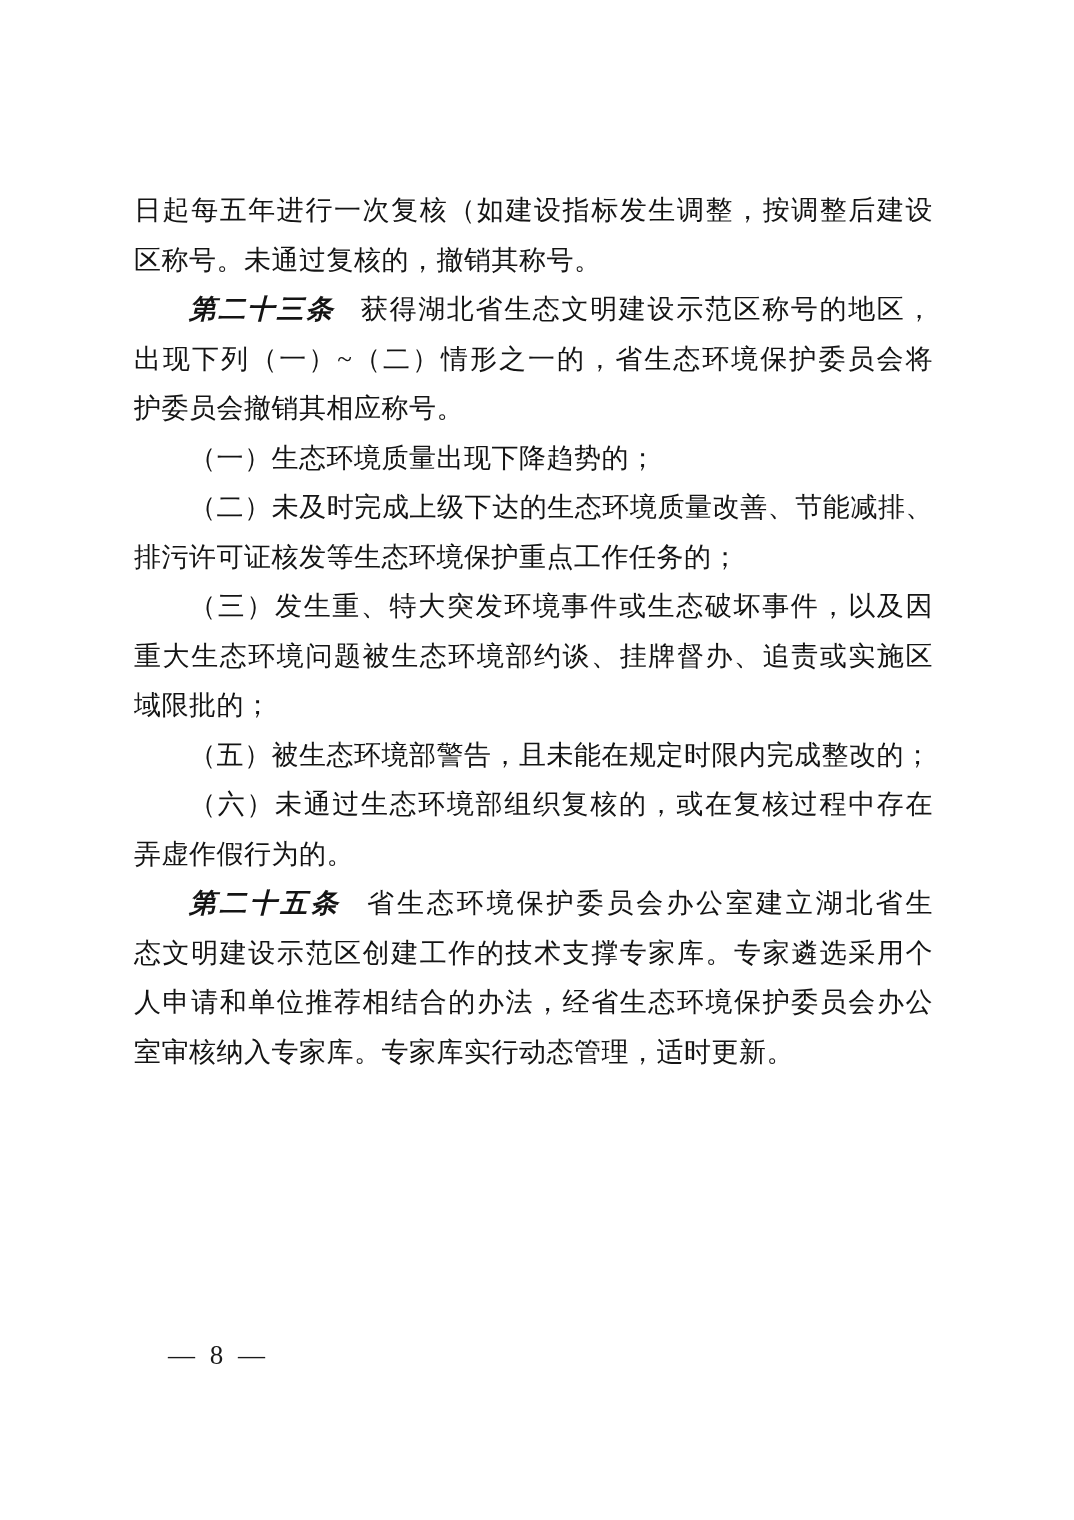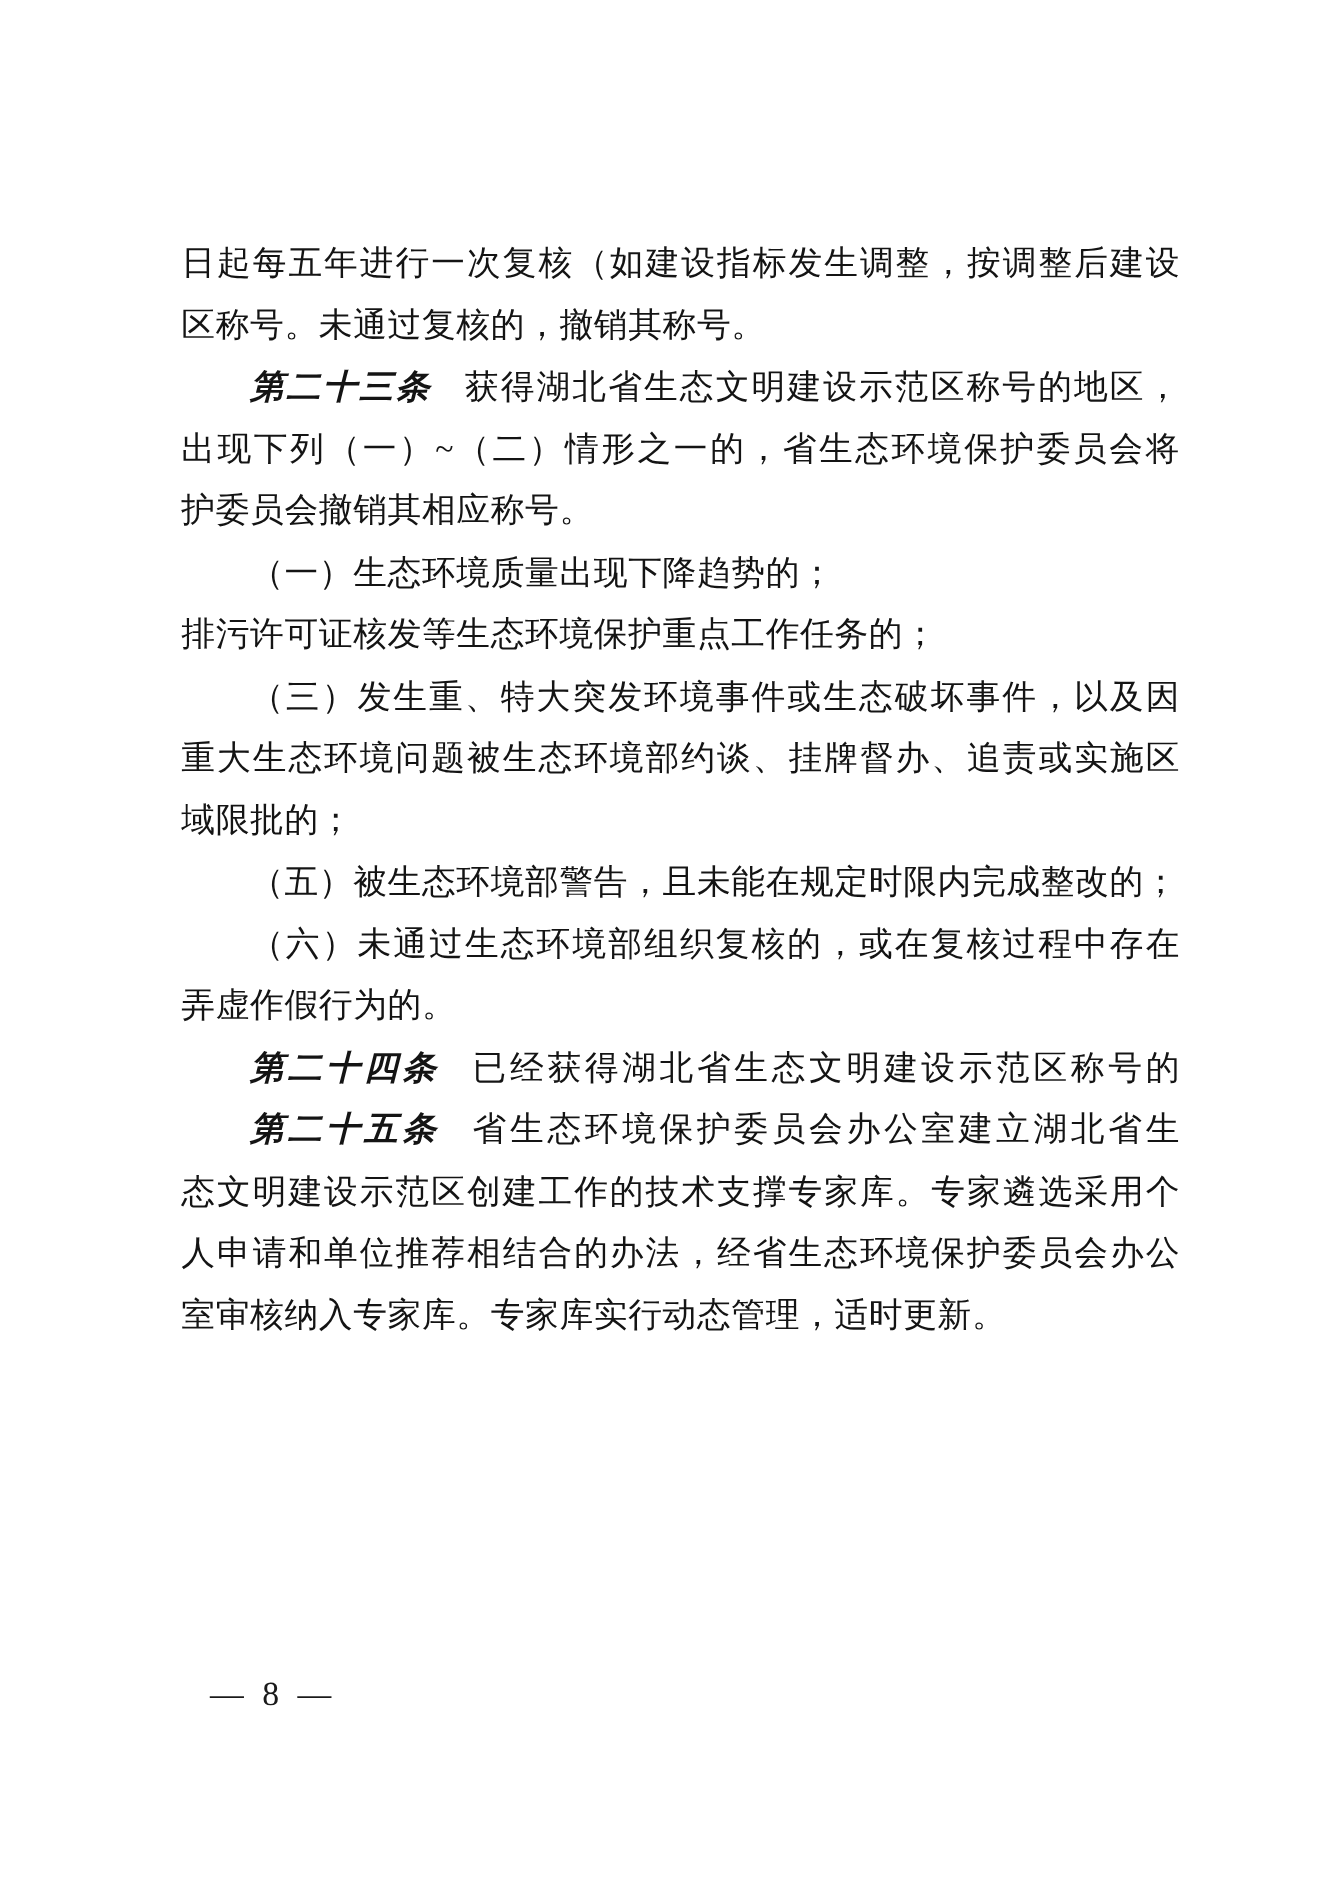--- a/index.html
+++ b/index.html
@@ -11,21 +11,21 @@
     position: relative;
     width: 1074px;
     height: 1520px;
     background: #ffffff;
     overflow: hidden;
     font-family: "Liberation Serif", "DejaVu Serif", serif;
     color: #141414;
   }
   .doc-body {
     position: absolute;
-    left: 145px;
+    left: 134px;
     top: 186px;
     width: 799px;
   }
   .line {
     box-sizing: border-box;
     width: 799px;
     height: 49.5px;
     line-height: 49.5px;
     font-size: 27px;
     letter-spacing: 0.5px;
@@ -61,28 +61,28 @@
 <body>
 
 <div class="page">
   <main class="doc-body">
       <div class="line fill">日起每五年进行一次复核（如建设指标发生调整，按调整后建设</div>
       <div class="line">区称号。未通过复核的，撤销其称号。</div>
       <div class="line indent fill"><b class="lead">第二十三条</b>获得湖北省生态文明建设示范区称号的地区，</div>
       <div class="line fill">出现下列（一）~（二）情形之一的，省生态环境保护委员会将</div>
       <div class="line">护委员会撤销其相应称号。</div>
       <div class="line indent">（一）生态环境质量出现下降趋势的；</div>
+      <div class="line indent fill">（二）未及时完成上级下达的生态环境质量改善、节能减排、</div>
       <div class="line">排污许可证核发等生态环境保护重点工作任务的；</div>
       <div class="line indent fill">（三）发生重、特大突发环境事件或生态破坏事件，以及因</div>
       <div class="line fill">重大生态环境问题被生态环境部约谈、挂牌督办、追责或实施区</div>
       <div class="line">域限批的；</div>
       <div class="line indent">（五）被生态环境部警告，且未能在规定时限内完成整改的；</div>
       <div class="line indent fill">（六）未通过生态环境部组织复核的，或在复核过程中存在</div>
       <div class="line">弄虚作假行为的。</div>
-      <div class="line indent fill"><b class="lead">第二十四条</b>已经获得湖北省生态文明建设示范区称号的</div>
       <div class="line indent fill"><b class="lead">第二十五条</b>省生态环境保护委员会办公室建立湖北省生</div>
       <div class="line fill">态文明建设示范区创建工作的技术支撑专家库。专家遴选采用个</div>
       <div class="line fill">人申请和单位推荐相结合的办法，经省生态环境保护委员会办公</div>
       <div class="line">室审核纳入专家库。专家库实行动态管理，适时更新。</div>
     </main>
   <footer class="page-footer">
     <span>— 8 —</span>
   </footer>
 </div>
 

